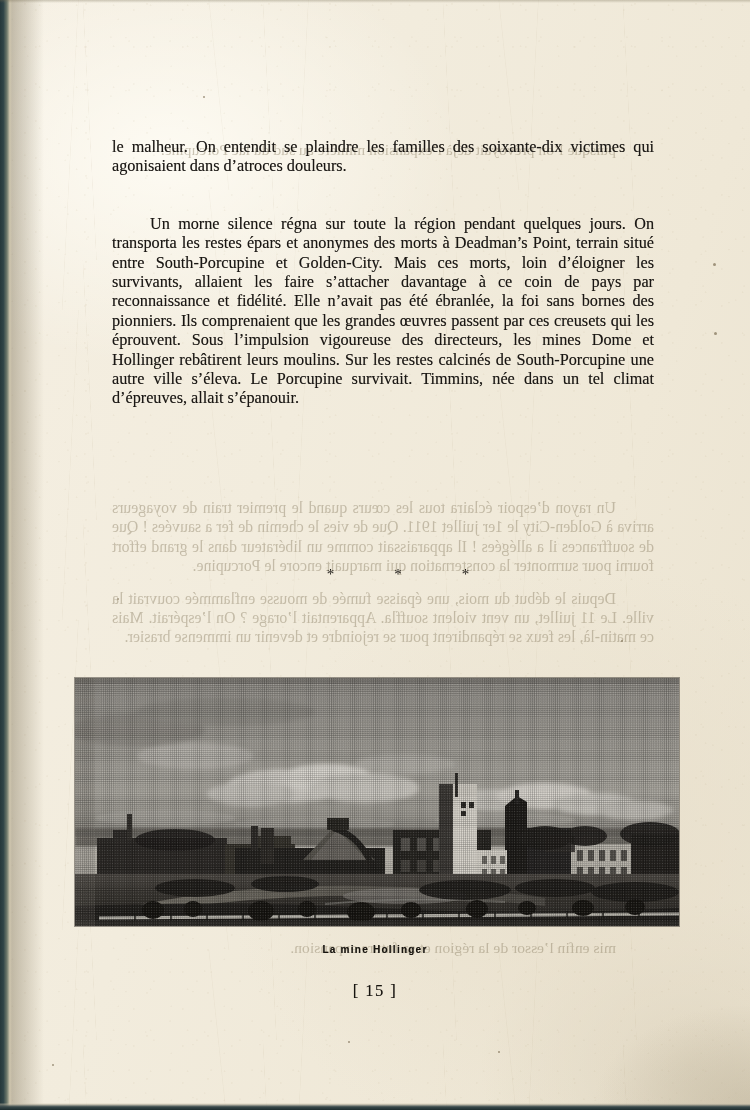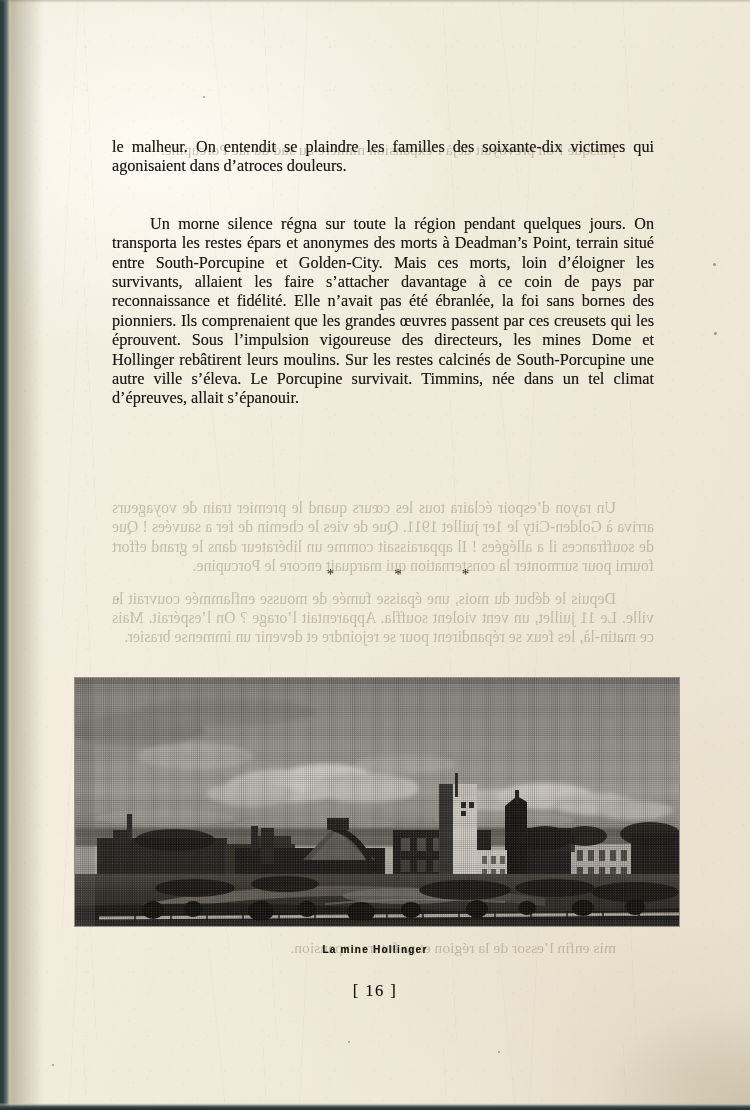--- a/index.html
+++ b/index.html
@@ -439,21 +439,21 @@
         <rect x="0" y="0" width="604" height="6" fill="#4f4c47" opacity="0.35"></rect>
       </svg>
       <div class="halftone"></div>
       <div class="halftone2"></div>
       <div class="photo-vignette"></div>
     </div>
   </div>
 
   <div class="caption">La mine Hollinger</div>
 
-  <div class="folio">[ 16 ]</div>
+  <div class="folio">[ 15 ]</div>
 
   <div class="gutter-shadow"></div>
   <div class="gutter"></div>
   <div class="top-edge"></div>
   <div class="corner-fold"></div>
   <div class="bottom-edge"></div>
 
 </div>
 
 </body></html>

